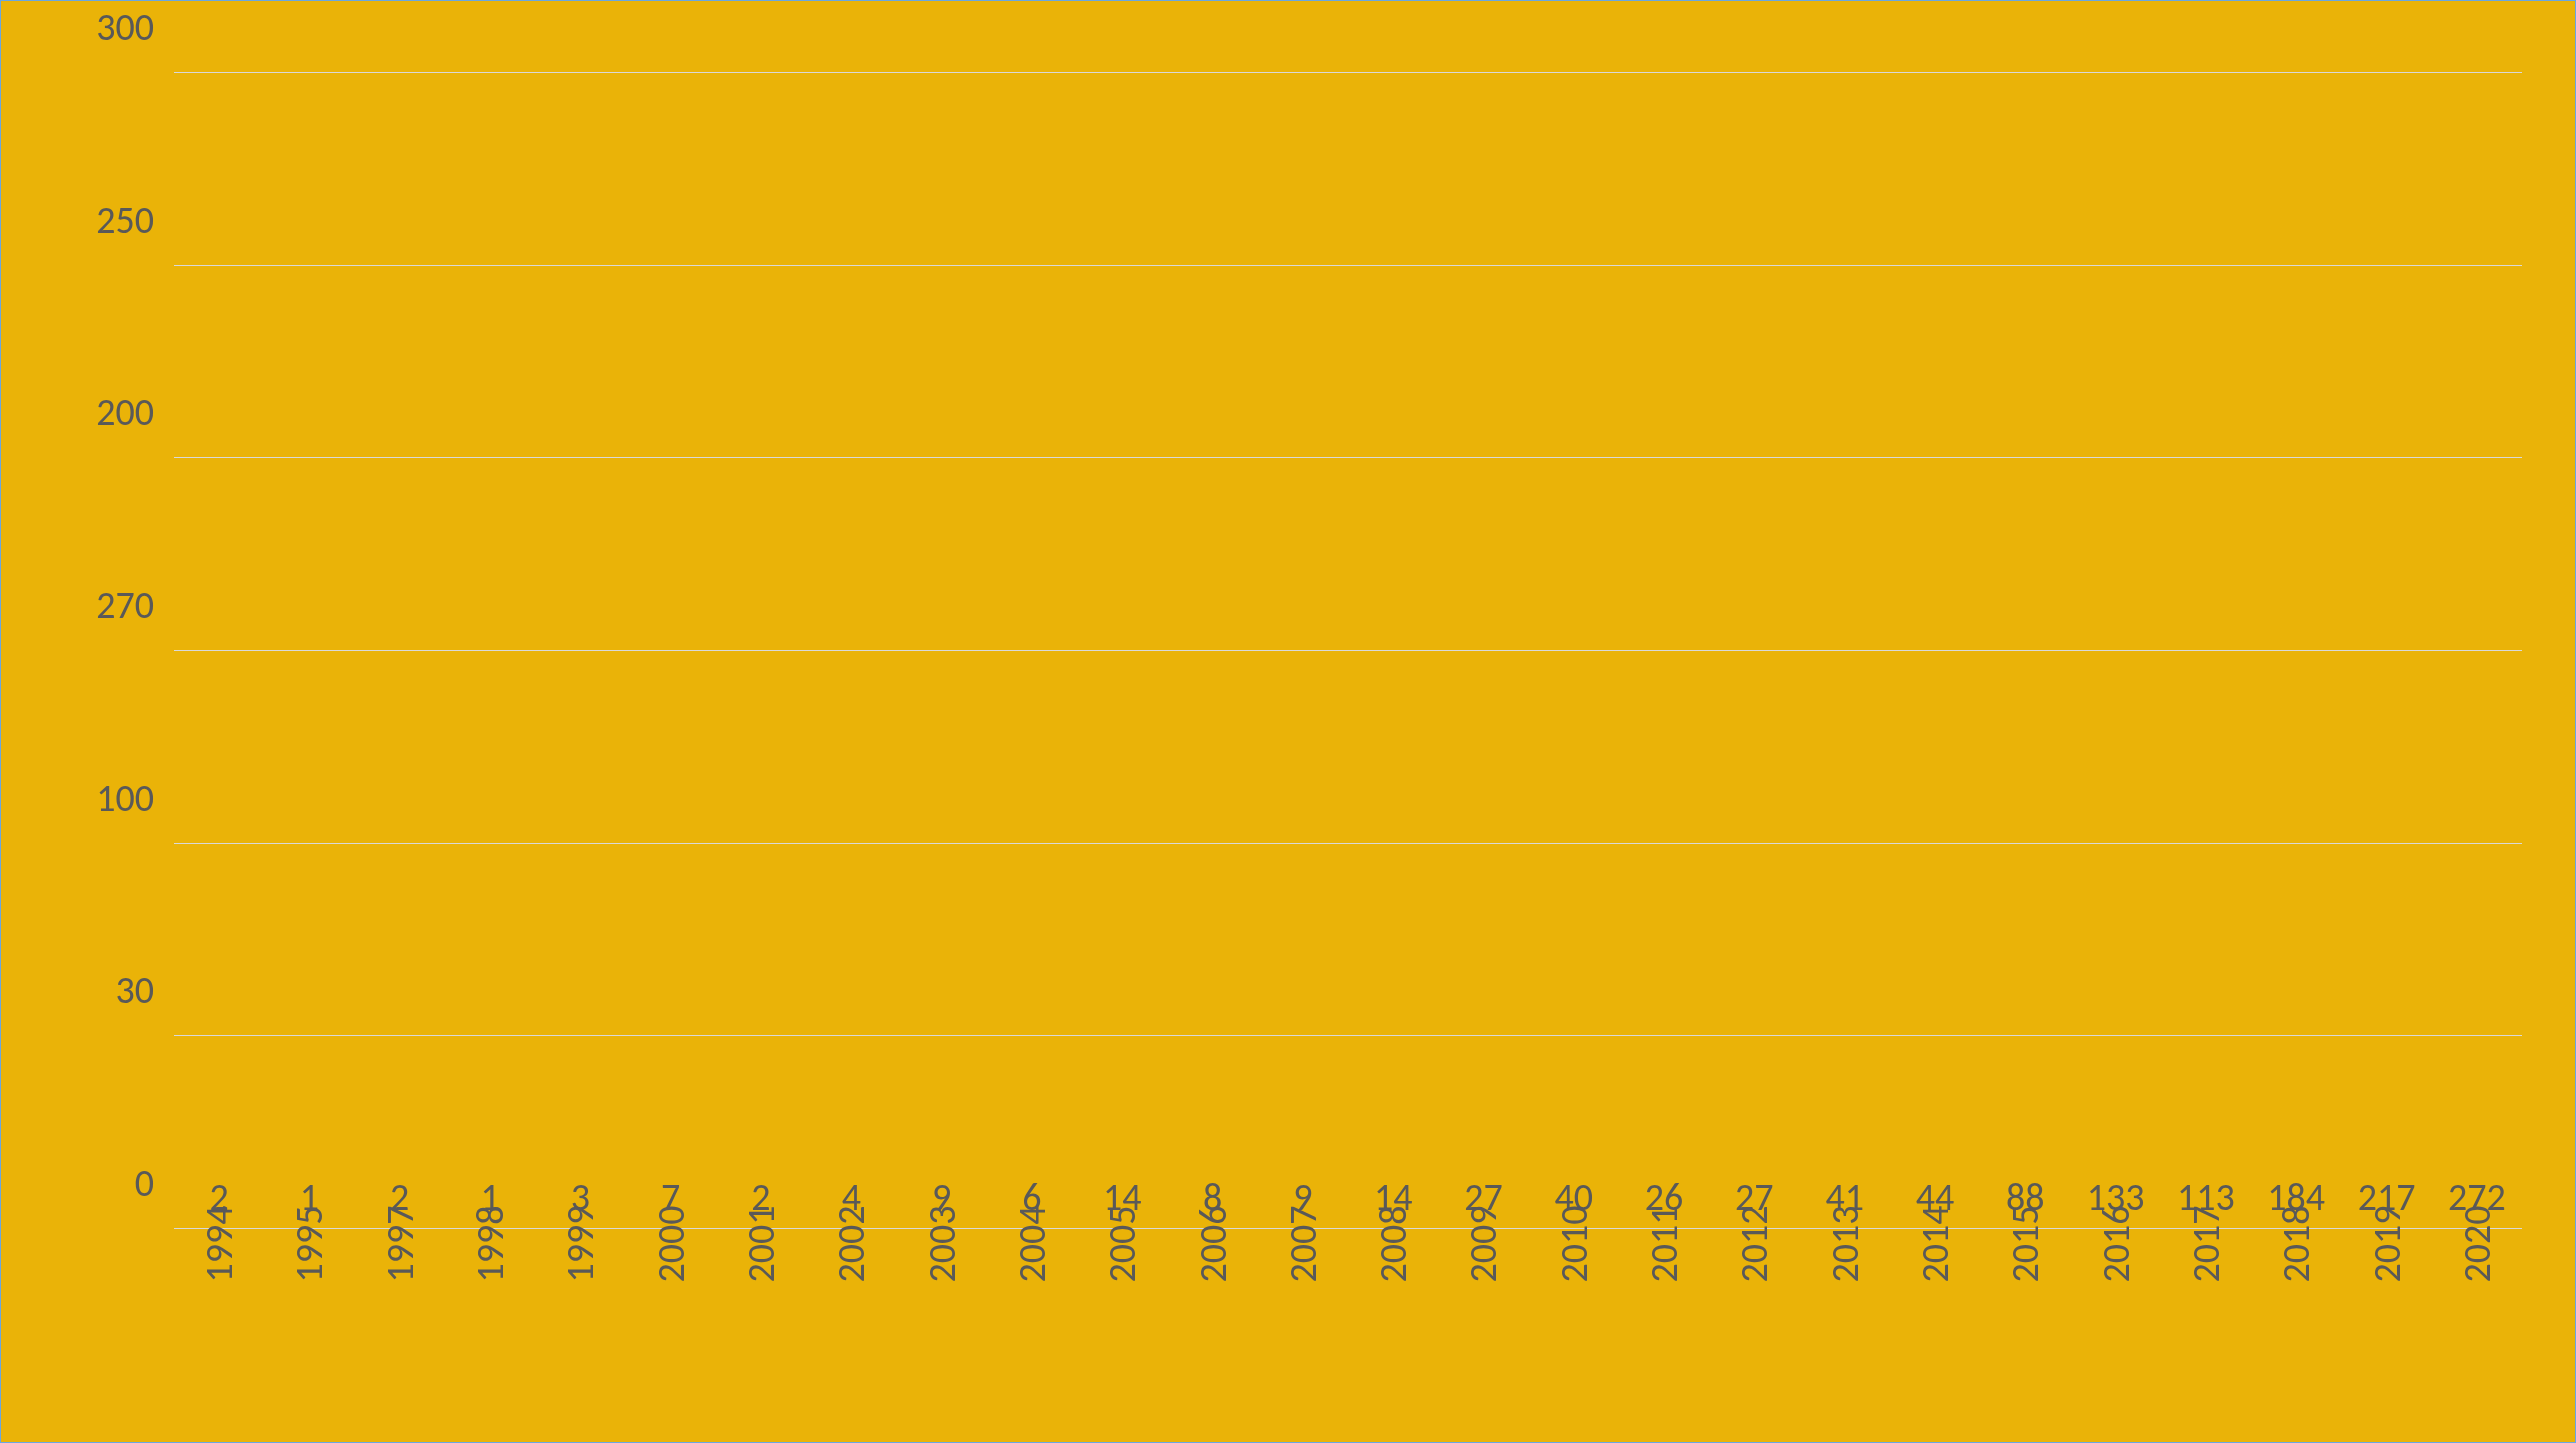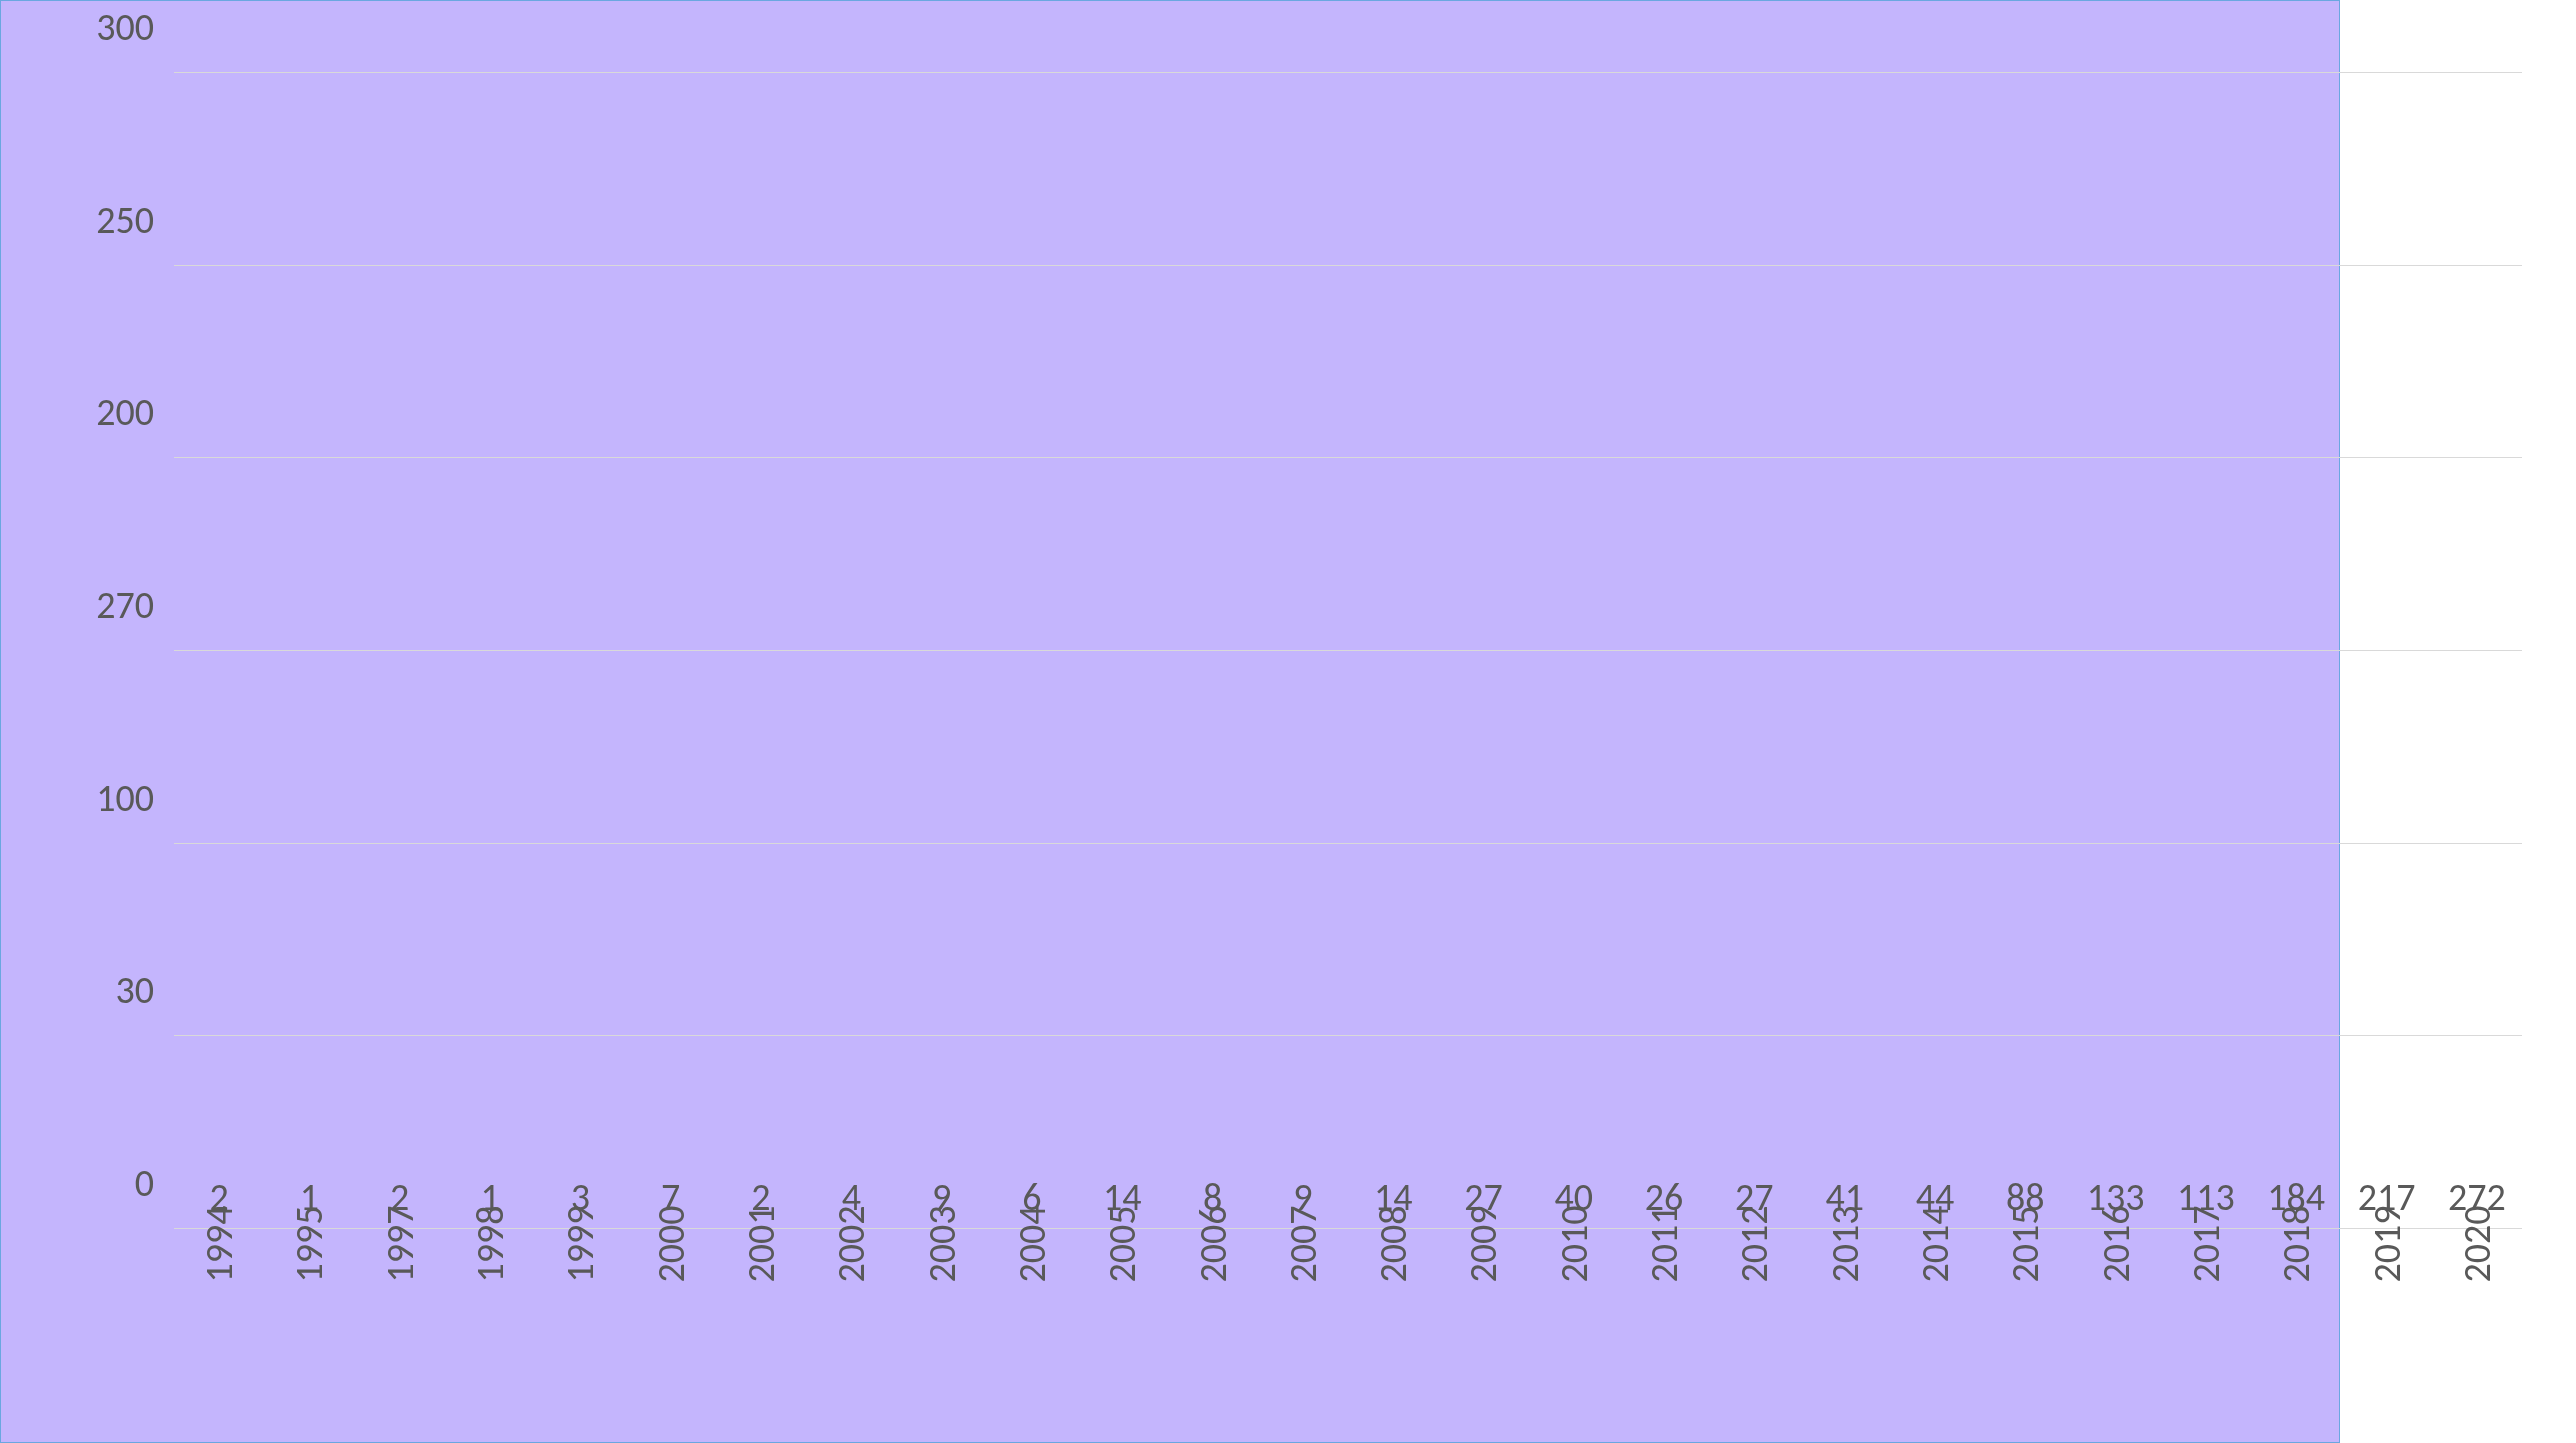--- a/index.html
+++ b/index.html
@@ -7,24 +7,24 @@
     padding: 0;
     width: 2576px;
     height: 1443px;
     font-family: "Calibri", "Arial", sans-serif;
     background: #ffffff;
     color: #595959;
   }
   .chart-frame {
     box-sizing: border-box;
     position: relative;
-    width: 2340px;
+    width: 2576px;
     height: 1443px;
     border: 1.8px solid #6aa7e0;
-    background: #c4b5fd;
+    background: #eab308;
   }
   .plot {
     position: absolute;
     left: 173px;
     top: 72px;
     width: 2348px;
     height: 1156px;
   }
   .grid-line {
     position: absolute;

